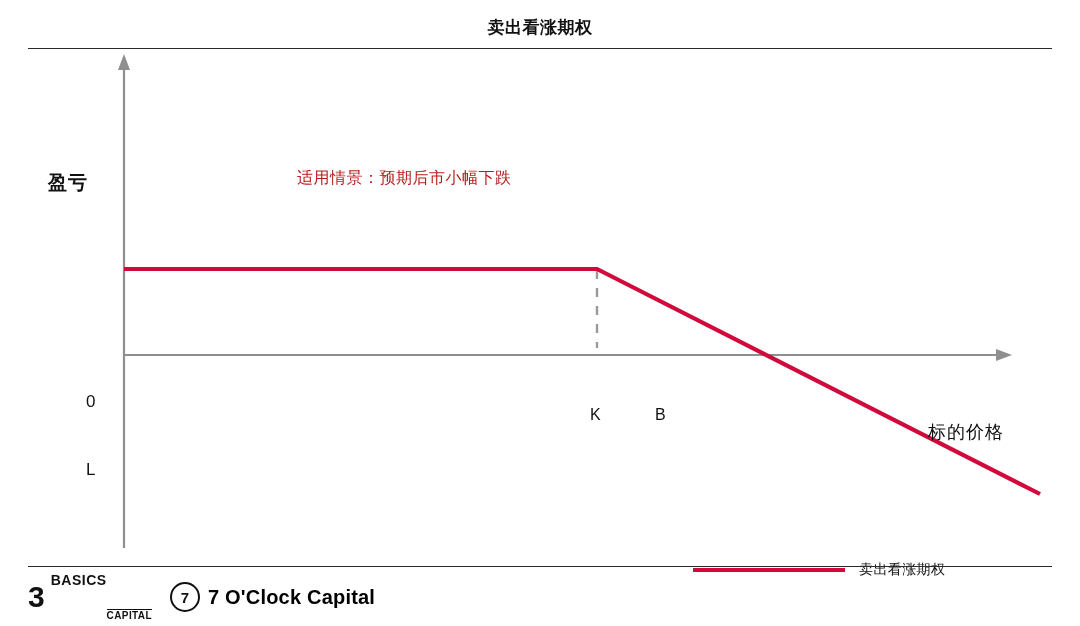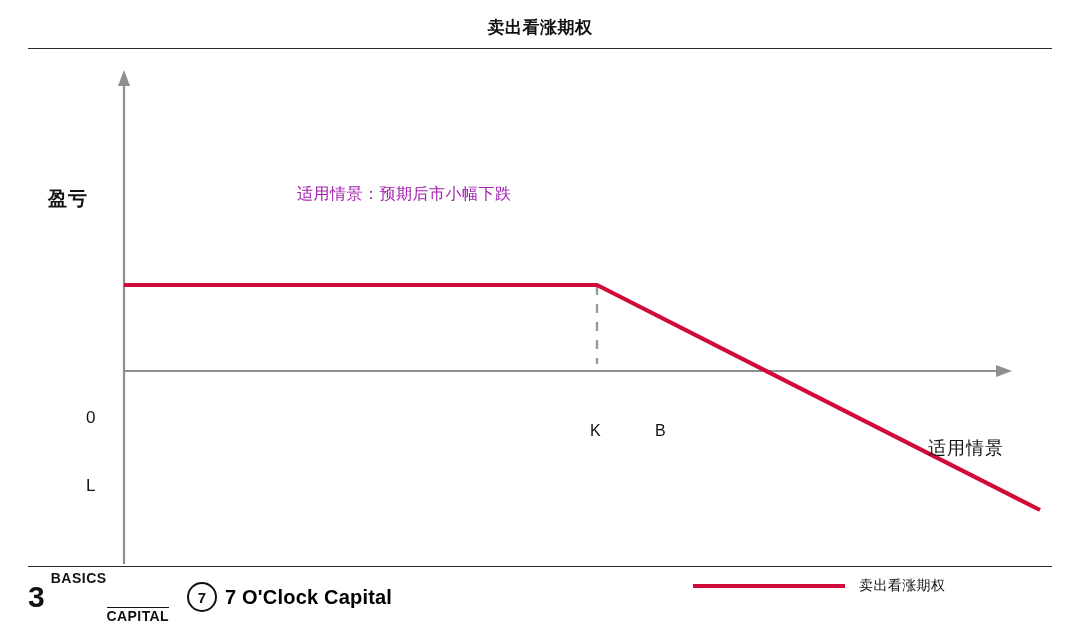--- a/index.html
+++ b/index.html
@@ -76,21 +76,21 @@
     flex-direction: row;
     line-height: 1.05;
   }
   .brand-basics .w1 {
     font-size: 14px;
     font-weight: bold;
     letter-spacing: 0.5px;
     color: #111;
   }
   .brand-basics .w2 {
-    font-size: 14px;
+    font-size: 10px;
     font-weight: bold;
     letter-spacing: 0.4px;
     color: #111;
     border-top: 1px solid #111;
     padding-top: 1px;
     margin-top: 36px;
   }
   .brand-clock {
     display: flex;
     align-items: center;
@@ -118,37 +118,37 @@
   .brand-clock .name {
     font-size: 20px;
     font-weight: bold;
     letter-spacing: 0.2px;
     color: #000000;
   }
 
   
   .chart-wrap {
     position: absolute;
-    top: 64px;
+    top: 48px;
     left: 0;
     width: 1080px;
     height: 518px;
   }
   svg.chart {
     display: block;
     width: 1080px;
     height: 518px;
   }
 
   .annotation {
     position: absolute;
     left: 297px;
     top: 120px;
     font-size: 16px;
-    color: #a21caf;
+    color: #b91c1c;
     letter-spacing: 0.5px;
   }
   .axis-label-y {
     position: absolute;
     left: 48px;
     top: 122px;
     font-size: 19px;
     font-weight: bold;
     color: #111;
     letter-spacing: 1px;
@@ -225,21 +225,21 @@
 
       <line x1="124" y1="307" x2="1000" y2="307" stroke="#8f8f8f" stroke-width="2.2"></line>
       <polygon points="1012,307 996,301 996,313" fill="#8f8f8f"></polygon>
 
       <line x1="597" y1="222" x2="597" y2="300" stroke="#9a9a9a" stroke-width="2.4" stroke-dasharray="9,9"></line>
 
       <polyline points="124,221 597,221 1040,446" fill="none" stroke="#d10a3c" stroke-width="4.2" stroke-linejoin="miter" stroke-linecap="butt"></polyline>
     </svg>
 
     <div class="axis-label-y">盈亏</div>
-    <div class="axis-label-x">适用情景</div>
+    <div class="axis-label-x">标的价格</div>
     <div class="annotation">适用情景：预期后市小幅下跌</div>
 
     <div class="tick-zero">0</div>
     <div class="tick-l">L</div>
     <div class="tick-k">K</div>
     <div class="tick-b">B</div>
 
     <div class="legend">
       <span class="legend-swatch"></span>
       <span class="legend-text">卖出看涨期权</span>

